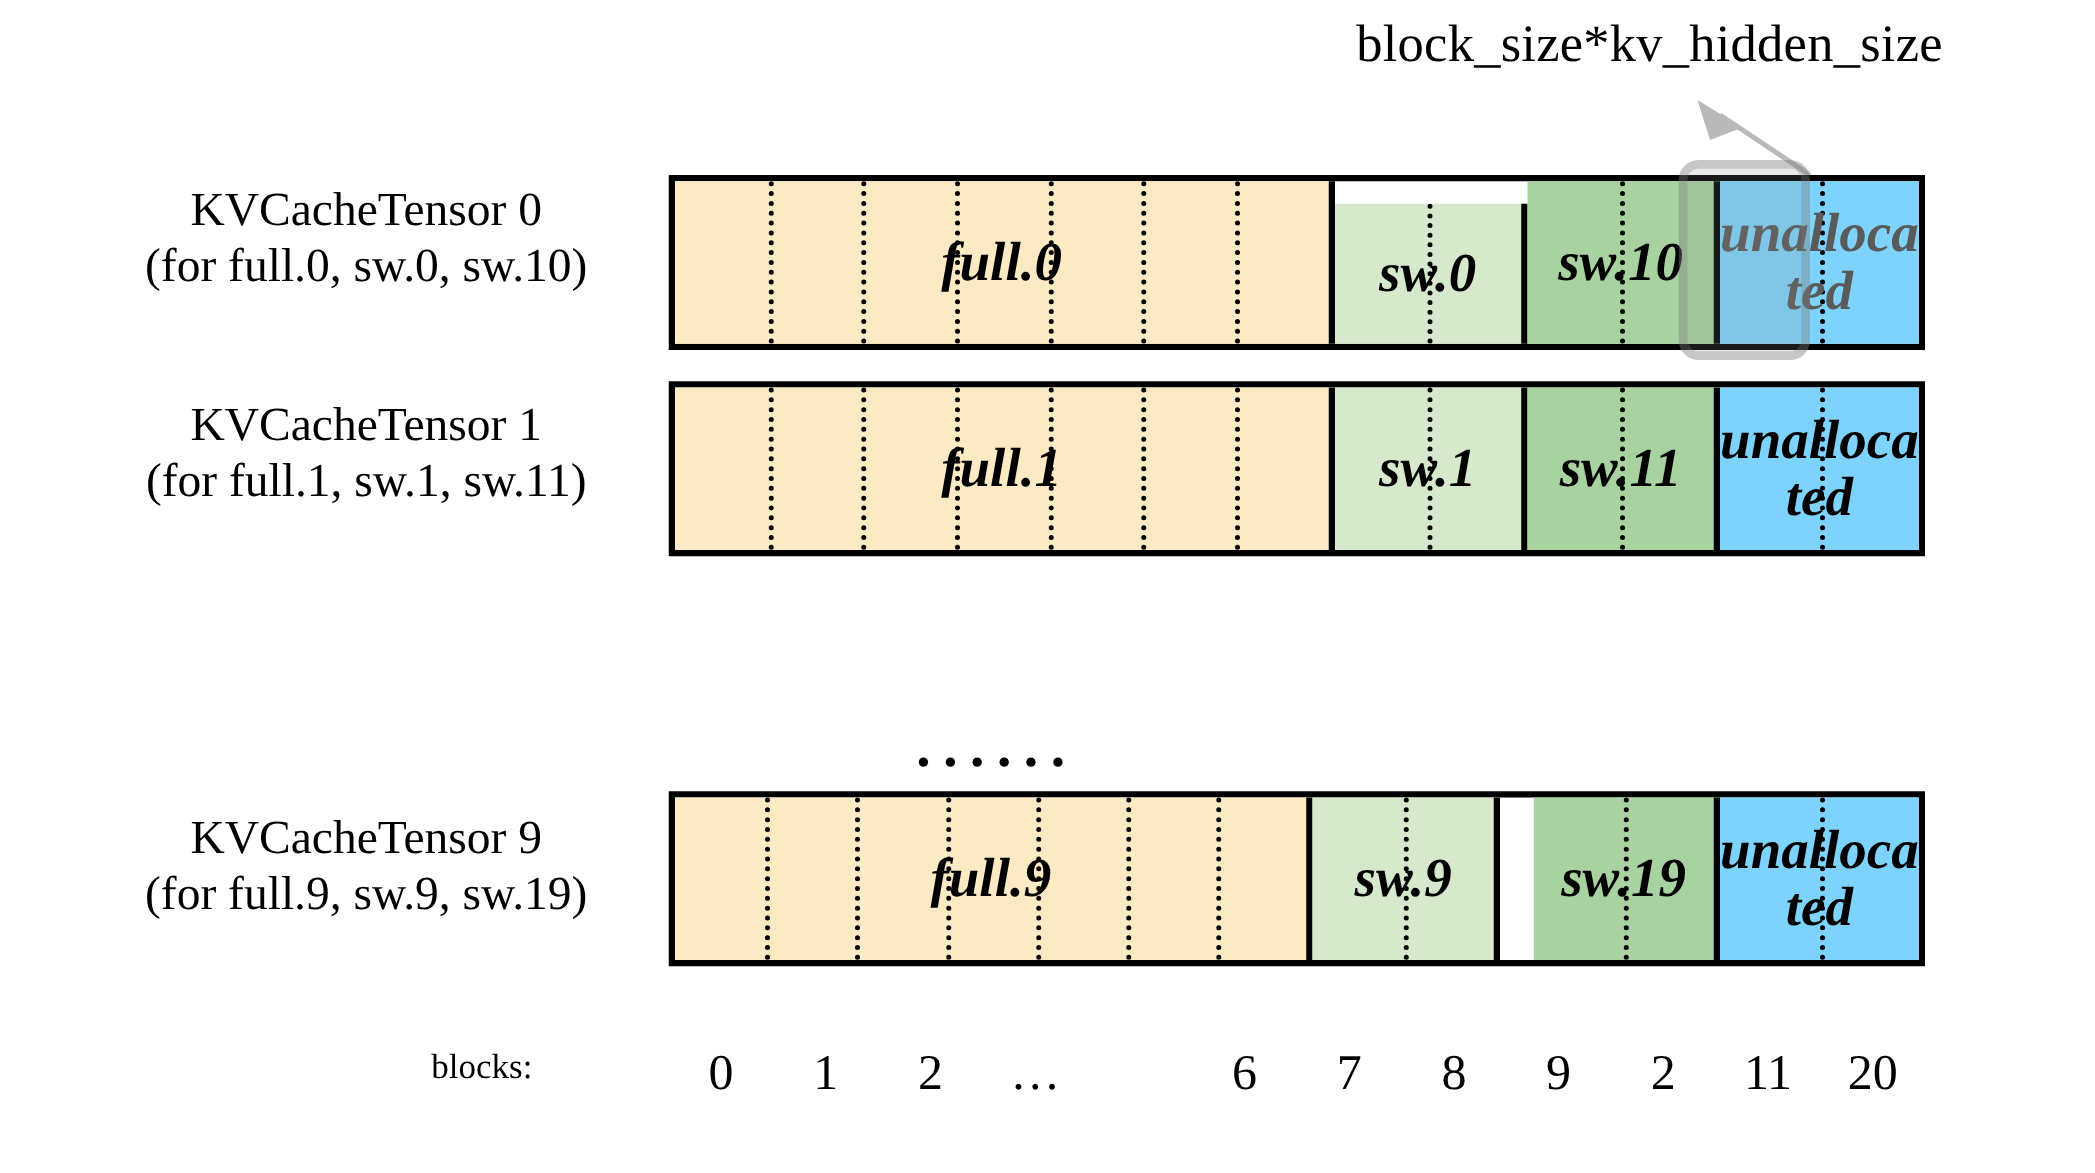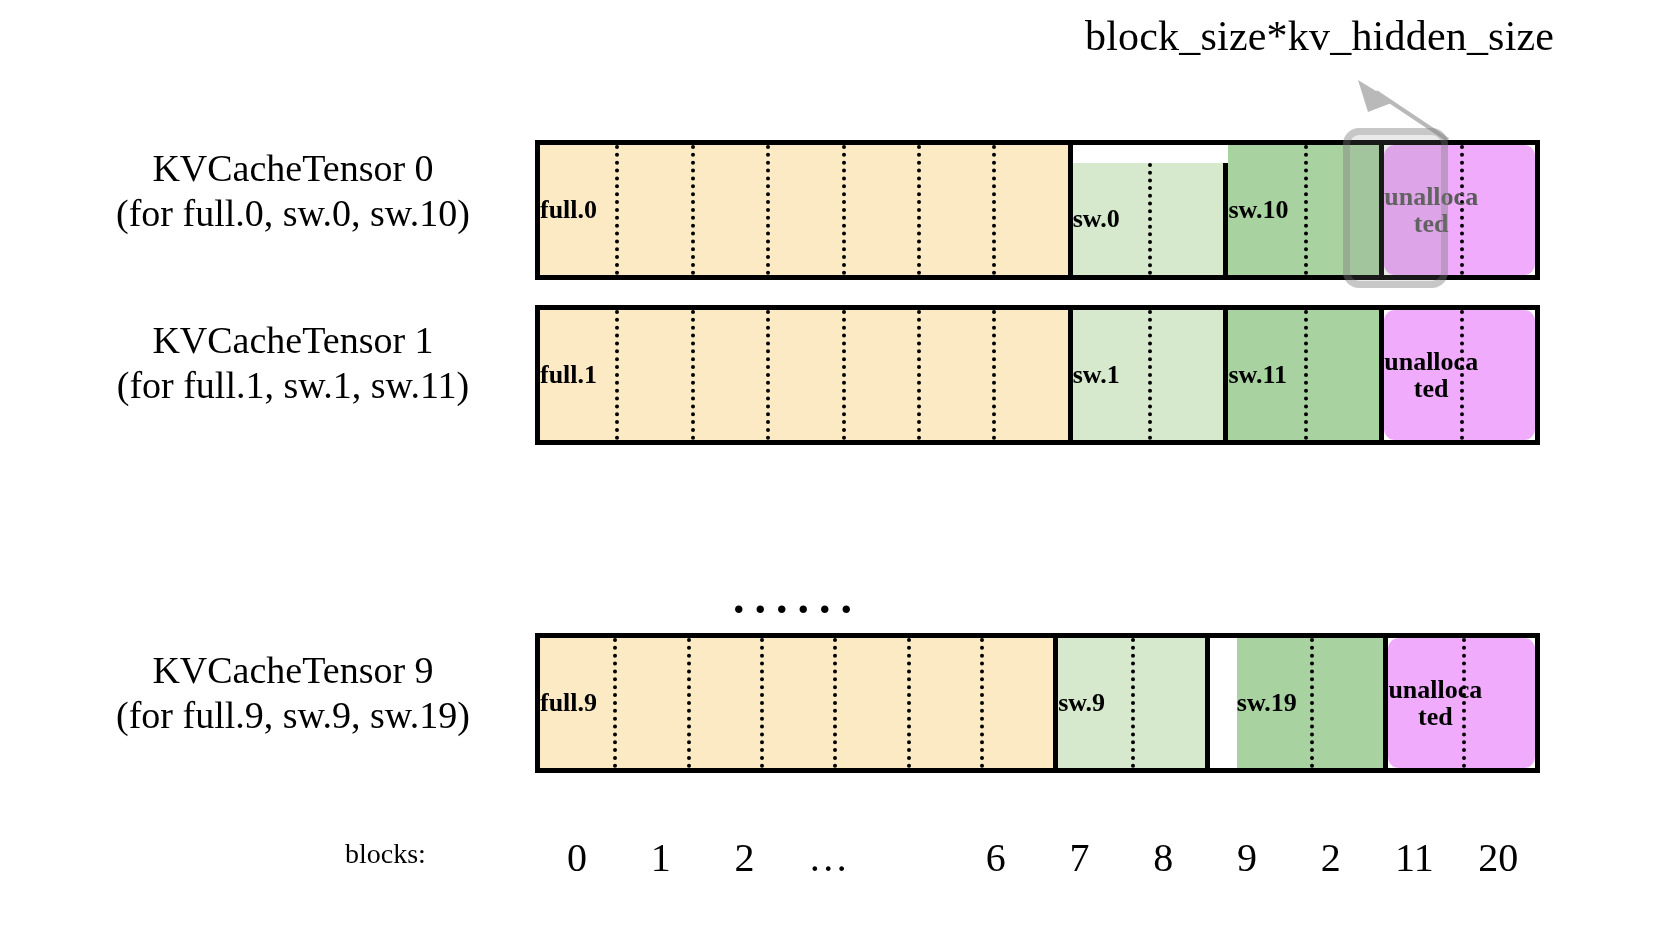--- a/index.html
+++ b/index.html
@@ -50,44 +50,45 @@
     border:5px solid #000;
     box-sizing:border-box;
     display:flex;
     background:#fff;
   }
   .seg{
     position:relative;
     box-sizing:border-box;
     display:flex;
     align-items:center;
-    justify-content:flex-start;
+    justify-content:center;
     font-weight:bold;
-    font-size:26px;
+    font-size:44px;
     color:#000;
     border-right:5px solid #000;
     overflow:visible;
+    font-style:italic;
   }
   .seg:last-child{border-right:none;}
   .seg-label{position:relative;z-index:3;line-height:1;}
 
   
   .subdiv{
     position:absolute;
     top:0;bottom:0;
     width:0;
     border-left:4px dotted #000;
     z-index:2;
   }
 
   
   .fill-full{background:#fceac5;}
   .fill-sw-light{background:#d6e9cd;}
   .fill-sw-dark{background:#a9d2a1;}
-  .fill-unalloc{background:#f0abfc;border-radius:11px;}
+  .fill-unalloc{background:#7dd3fc;}
 
   
   #block-highlight{
     position:absolute;
     left:1343px; top:128px;
     width:105px; height:160px;
     border:7px solid rgba(120,120,120,0.30);
     background:rgba(140,140,140,0.18);
     border-radius:16px;
     box-sizing:border-box;

